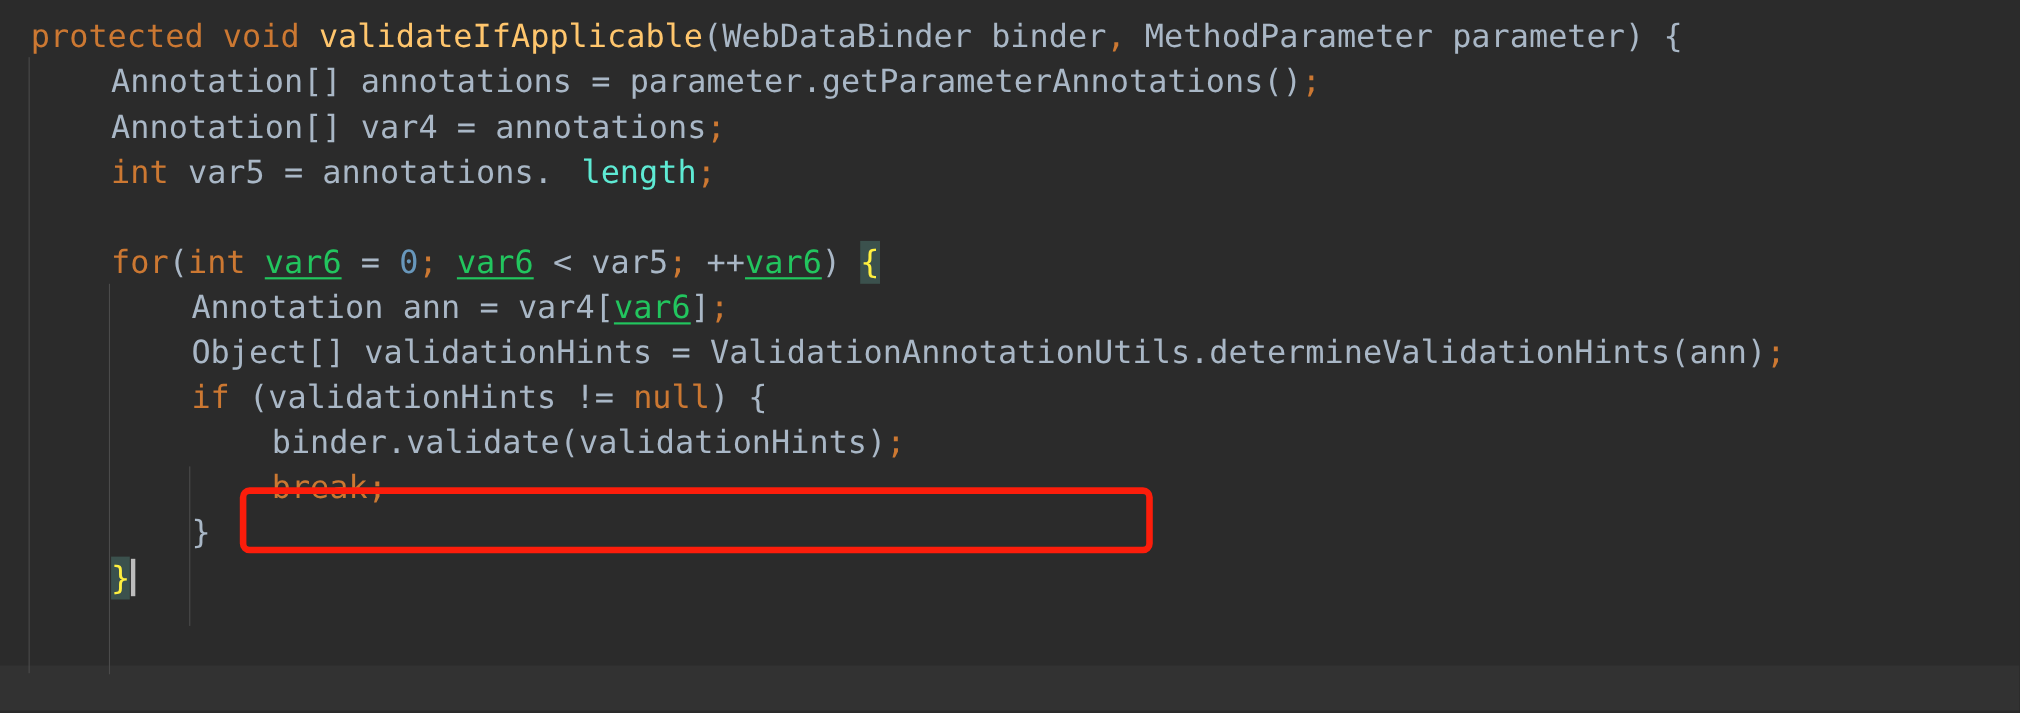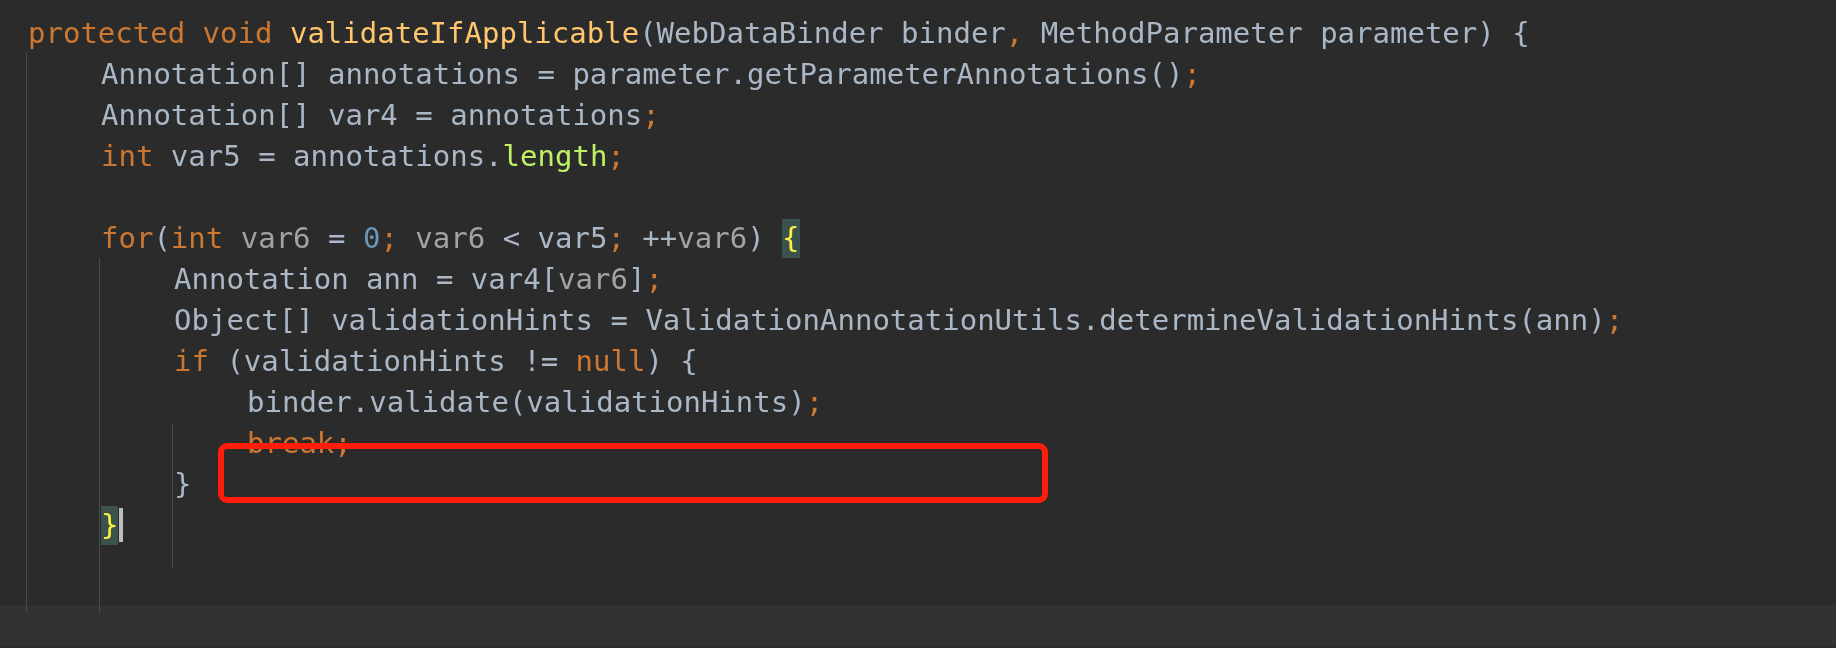--- a/index.html
+++ b/index.html
@@ -45,23 +45,23 @@
     padding-left: 28px;
     box-sizing: border-box;
     position: relative;
     white-space: pre;
   }
   
   .kw      { color: #cc7832; }
   .id      { color: #a9b7c6; }
   .mname   { color: #ffc66d; }
   .num     { color: #6897bb; }
-  .field   { color: #bef264; }
+  .field   { color: #5eead4; margin-left: 26px; }
   .static  { color: #a9b7c6; }
-  .localvar{ color: #a3a3a3; text-underline-offset: 4px; }
+  .localvar{ color: #22c55e; text-decoration: underline; text-underline-offset: 4px; }
   .punct   { color: #a9b7c6; }
   .semi    { color: #cc7832; }
   .brace-hl{
     color: #ffef3f;
     background: #3b514d;
     padding: 2px 0 3px 0;
     margin: -2px 0 -3px 0;
   }
   
   .caret {

